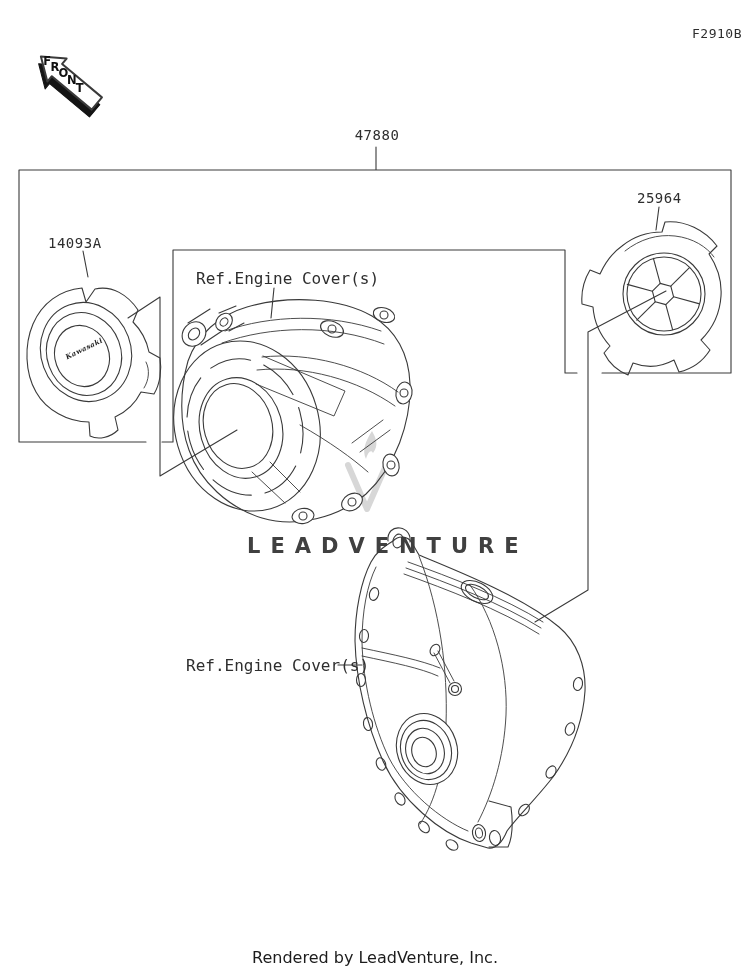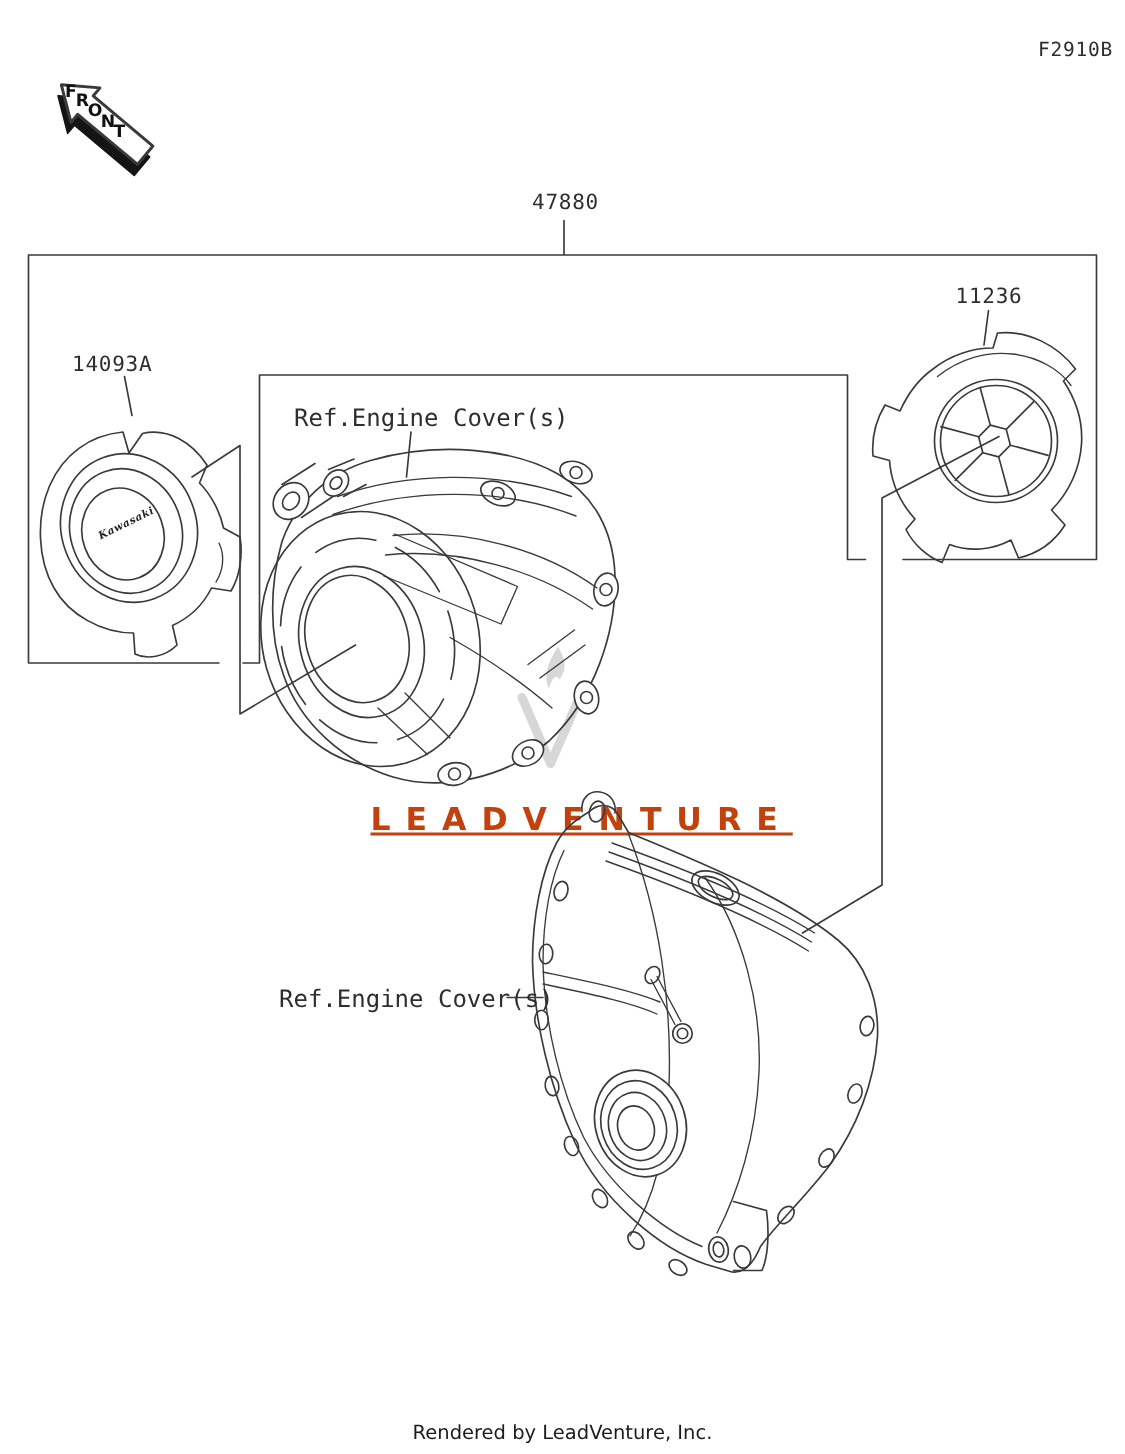--- a/index.html
+++ b/index.html
@@ -4,26 +4,26 @@
 <style>
   html,body{margin:0;padding:0;background:#fff;}
   .page{position:relative;width:750px;height:969px;background:#fff;overflow:hidden;
         font-family:"DejaVu Sans Mono",monospace;}
   .lbl{position:absolute;color:#2e2e2e;font-size:16px;white-space:pre;z-index:3;}
   .code{font-size:13px;letter-spacing:.5px;}
   .kit{font-size:14px;letter-spacing:.5px;}
   .partnum{font-size:14px;letter-spacing:.5px;}
   .watermark-text{position:absolute;left:247px;top:534px;z-index:0;
         font-family:"DejaVu Sans",sans-serif;font-weight:600;font-size:21px;
-        letter-spacing:10px;color:#c2410c;text-decoration:underline;}
+        letter-spacing:10px;color:#404040;}
   .emblem{position:absolute;left:50px;top:344px;width:68px;text-align:center;z-index:3;
         font-family:"DejaVu Serif",serif;font-style:italic;font-weight:bold;
         font-size:7px;letter-spacing:.4px;color:#1f1f1f;transform:rotate(-26deg);}
   .footer{position:absolute;left:0;right:0;top:948px;text-align:center;z-index:3;
-        font-family:"DejaVu Sans",sans-serif;font-size:13px;color:#1c1c1c;}
+        font-family:"DejaVu Sans",sans-serif;font-size:16px;color:#1c1c1c;}
   svg.art{position:absolute;left:0;top:0;z-index:1;}
   svg.art path,svg.art ellipse,svg.art circle,svg.art polygon,svg.art line{
         stroke:#3a3a3a;stroke-width:1.1;fill:none;stroke-linecap:round;stroke-linejoin:round;}
   svg.art .thin{stroke-width:.9;}
   svg.art .fw{fill:#ffffff;}
   svg.art .wm{stroke:none;fill:#d7d7d7;}
   svg.art .wmv{stroke:#d7d7d7;stroke-width:6;fill:none;}
   svg.art .blk{fill:#141414;stroke:#141414;}
   svg.art text{stroke:none;}
 </style>
@@ -160,21 +160,21 @@
       <path d="M666,291 L588,332 L588,590 L535,622"></path>
     </g>
   </svg>
 
   <div class="lbl code" style="left:692px;top:26px">F2910B</div>
 
   <div class="lbl kit" style="left:340px;top:127px;width:74px;text-align:center">47880</div>
 
   <div class="lbl partnum" style="left:48px;top:235px">14093A</div>
 
-  <div class="lbl partnum" style="left:637px;top:190px">11236</div>
+  <div class="lbl partnum" style="left:637px;top:190px">25964</div>
 
   <div class="lbl" style="left:196px;top:269px">Ref.Engine Cover(s)</div>
 
   <div class="lbl" style="left:186px;top:656px">Ref.Engine Cover(s)</div>
 
   <div class="emblem">Kawasaki</div>
 
   <div class="footer">Rendered by LeadVenture, Inc.</div>
 </div>
 

